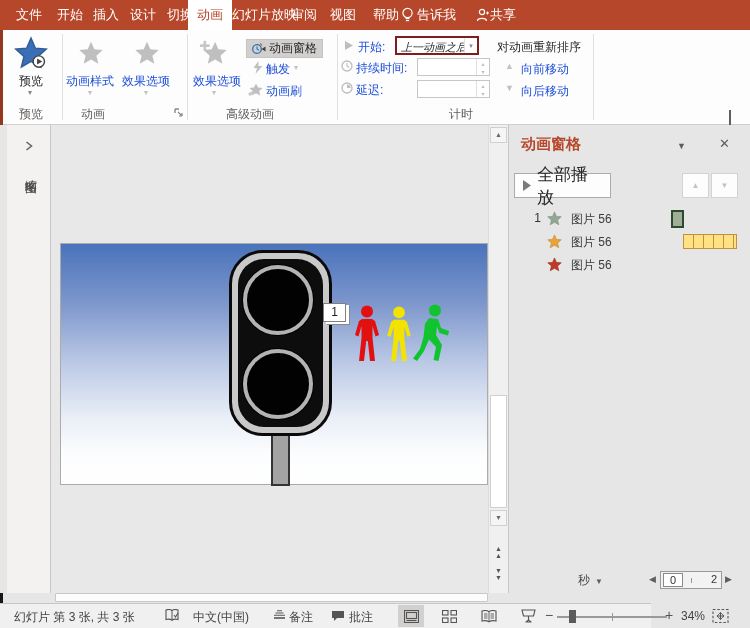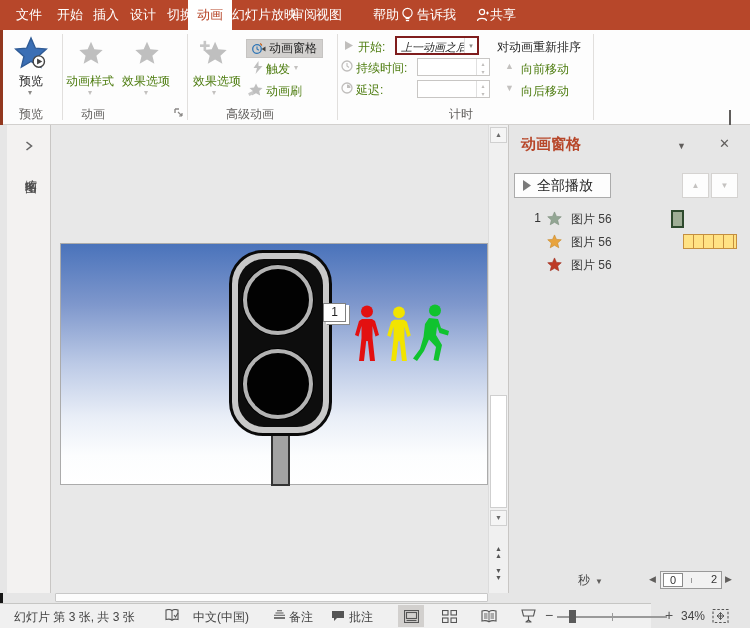--- a/index.html
+++ b/index.html
@@ -13,21 +13,21 @@
   .titlebar { position:absolute; left:0; top:0; width:750px; height:30px; background:#B7472A; }
   .menu-item { position:absolute; top:0; height:30px; line-height:30px; color:#fff; font-size:13px; cursor:default; white-space:nowrap; }
   .menu-item.active { background:#fff; color:#B7472A; padding:0 9px; }
   .tb-icon { position:absolute; top:7px; }
   
   .ribbon { position:absolute; left:0; top:30px; width:750px; height:95px; background:#FDFDFD; border-bottom:1px solid #D2D0CE; }
   .ribbon-edge { position:absolute; left:0; top:0; width:3px; height:95px; background:#93381F; }
   .vsep { position:absolute; top:4px; height:86px; width:1px; background:#E1DFDD; }
   .grp-label { position:absolute; top:76px; font-size:12px; color:#605E5C; text-align:center; white-space:nowrap; }
   .rb-lbl { position:absolute; font-size:12px; white-space:nowrap; }
-  .dis { color:#4d7c0f; }
+  .dis { color:#1d4ed8; }
   .en { color:#262626; }
   .caret { font-size:8px; color:#8A8886; position:absolute; }
   .caret.dis { color:#C3C1BF; }
   .bigbtn-caret { position:absolute; font-size:8px; color:#8A8886; }
   .toggle-on { position:absolute; background:#D2D0CE; border:1px solid #C6C4C2; display:flex; align-items:center; gap:3px; padding:0 5px; }
   .ddbox { position:absolute; background:#fff; border:2px solid #7f1d1d; display:flex;font-style:italic; }
   .ddbox .val { flex:1; padding:2px 4px; font-size:11px; white-space:nowrap; overflow:hidden; }
   .ddbox .dropcell { width:13px; border-left:1px solid #E0E0E0; display:flex; align-items:center; justify-content:center; font-size:7px; color:#8A8886; }
   .spinbox { position:absolute; background:#fff; border:1px solid #C8C6C4; display:flex; }
   .spinbox .sval { flex:1; }
@@ -53,21 +53,21 @@
   
   .vscroll { position:absolute; left:488px; top:0; width:20px; height:468px; background:#F0F0F0; border-left:1px solid #DCDCDC; }
   .sc-btn { position:absolute; left:1px; width:17px; height:16px; background:#F5F5F5; border:1px solid #D0D0D0; color:#6a6a6a; font-size:7px; text-align:center; line-height:14px; }
   .sc-thumb { position:absolute; left:1px; top:270px; width:17px; height:113px; background:#FFFFFF; border:1px solid #CFCFCF; }
   .dbl-chev { position:absolute; left:3px; width:13px; height:16px; color:#555; font-size:7px; line-height:7px; text-align:center; }
   
   .pane { position:absolute; left:508px; top:0; width:242px; height:468px; background:#E6E6E6; border-left:1px solid #C8C6C4; }
   .pane-title { position:absolute; left:12px; top:10px; font-size:15px; font-weight:bold; color:#B7472A; }
   .pane-menu { position:absolute; left:168px; top:16px; font-size:9px; color:#605E5C; }
   .pane-close { position:absolute; left:210px; top:11px; font-size:13px; color:#605E5C; }
-  .play-all { position:absolute; left:5px; top:48px; width:97px; height:25px; background:#FDFDFD; border:1px solid #ABABAB; display:flex; align-items:center; gap:6px; padding:6px 8px; font-size:14px; color:#262626; }
+  .play-all { position:absolute; left:5px; top:48px; width:97px; height:25px; background:#FDFDFD; border:1px solid #ABABAB; display:flex; align-items:center; gap:6px; padding:6px 8px; font-size:17px; color:#262626; }
   .reorder-btn { position:absolute; top:48px; width:27px; height:25px; background:#FDFDFD; border:1px solid #D5D3D1; color:#C4C2C0; font-size:8px; text-align:center; line-height:23px; }
   .anim-row { position:absolute; left:0; width:240px; height:23px; }
   .anim-num { position:absolute; left:18px; top:4px; width:14px; text-align:right; color:#333; }
   .anim-star { position:absolute; left:38px; top:4px; }
   .anim-label { position:absolute; left:62px; top:4px; color:#3B3B3B; }
   .tl-block-entr { position:absolute; left:162px; top:3px; width:13px; height:18px; background:#9FAE96; border:2px solid #2E4A2E; }
   .tl-bar-emph { position:absolute; left:174px; top:4px; width:54px; height:15px; background:#FFE284; border:1px solid #C58F3F;
     background-image:repeating-linear-gradient(to right, transparent 0 9px, #C58F3F 9px 10px); }
   .pane-footer-sec { position:absolute; left:69px; top:447px; color:#4a4a4a; }
   .pane-footer-caret { position:absolute; left:86px; top:452px; font-size:8px; color:#605E5C; }
@@ -95,21 +95,21 @@
 
   <div class="titlebar">
     <span class="menu-item" style="left:16px">文件</span>
     <span class="menu-item" style="left:57px">开始</span>
     <span class="menu-item" style="left:93px">插入</span>
     <span class="menu-item" style="left:130px">设计</span>
     <span class="menu-item" style="left:167px">切换</span>
     <span class="menu-item active" style="left:188px">动画</span>
     <span class="menu-item" style="left:232px">幻灯片放映</span>
     <span class="menu-item" style="left:291px">审阅</span>
-    <span class="menu-item" style="left:316px">视图</span>
+    <span class="menu-item" style="left:330px">视图</span>
     <span class="menu-item" style="left:373px">帮助</span>
     <span class="tb-icon" style="left:401px">
       <svg width="13" height="16" viewBox="0 0 13 16">
           <circle cx="6.5" cy="6" r="4.6" fill="none" stroke="#fff" stroke-width="1.2"></circle>
           <rect x="4.6" y="11" width="3.8" height="1.2" fill="#fff"></rect>
           <rect x="4.9" y="13" width="3.2" height="1.2" fill="#fff"></rect>
         </svg>
     </span>
     <span class="menu-item" style="left:417px">告诉我</span>
     <span class="tb-icon" style="left:476px;top:8px">

